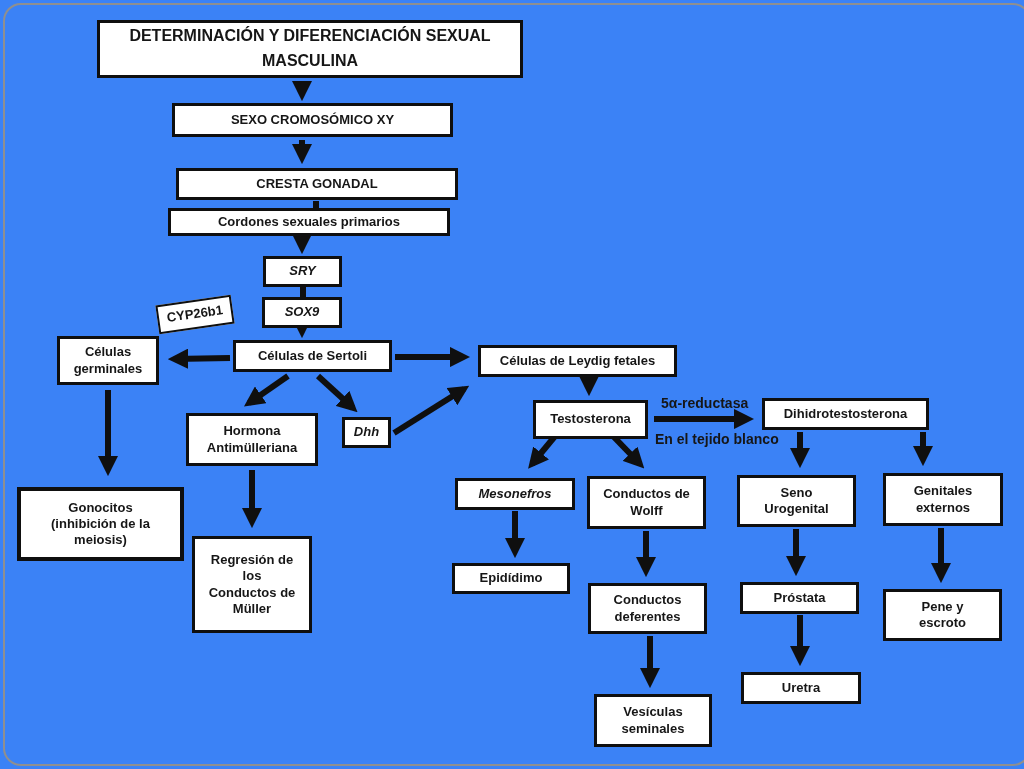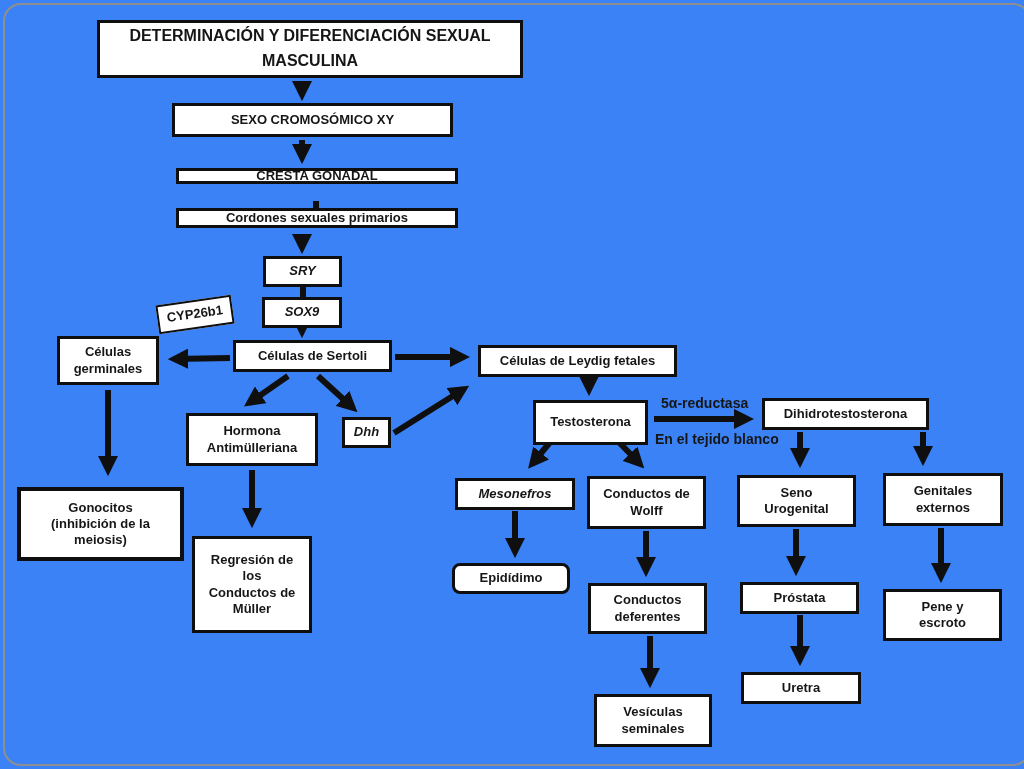--- a/index.html
+++ b/index.html
@@ -68,43 +68,43 @@
       <line x1="800" y1="615" x2="800" y2="660" marker-end="url(#ah)"></line>
       <line x1="941" y1="528" x2="941" y2="577" marker-end="url(#ah)"></line>
     </g>
   </svg>
 
   <div class="node title-node" style="left:97px;top:20px;width:426px;height:58px;">DETERMINACIÓN Y DIFERENCIACIÓN SEXUAL
 MASCULINA</div>
 
   <div class="node" style="left:172px;top:103px;width:281px;height:34px;">SEXO CROMOSÓMICO XY</div>
 
-  <div class="node" style="left:176px;top:168px;width:282px;height:16px;text-decoration:underline;">CRESTA GONADAL</div>
+  <div class="node" style="left:176px;top:168px;width:282px;height:32px;">CRESTA GONADAL</div>
 
-  <div class="node" style="left:176px;top:208px;width:282px;height:20px;">Cordones sexuales primarios</div>
+  <div class="node" style="left:168px;top:208px;width:282px;height:28px;">Cordones sexuales primarios</div>
 
   <div class="node italic" style="left:263px;top:256px;width:79px;height:31px;">SRY</div>
 
   <div class="node italic" style="left:262px;top:297px;width:80px;height:31px;">SOX9</div>
 
   <div class="node tilt" style="left:157px;top:300px;width:76px;height:29px;">CYP26b1</div>
 
   <div class="node" style="left:57px;top:336px;width:102px;height:49px;">Células
 germinales</div>
 
   <div class="node" style="left:233px;top:340px;width:159px;height:32px;">Células de Sertoli</div>
 
   <div class="node" style="left:478px;top:345px;width:199px;height:32px;">Células de Leydig fetales</div>
 
   <div class="node" style="left:186px;top:413px;width:132px;height:53px;">Hormona
 Antimülleriana</div>
 
   <div class="node italic" style="left:342px;top:417px;width:49px;height:31px;">Dhh</div>
 
-  <div class="node" style="left:533px;top:400px;width:115px;height:45px;">Testosterona</div>
+  <div class="node" style="left:533px;top:400px;width:115px;height:39px;">Testosterona</div>
 
   <div class="node" style="left:762px;top:398px;width:167px;height:32px;">Dihidrotestosterona</div>
 
   <div class="node thick" style="left:17px;top:487px;width:167px;height:74px;">Gonocitos
 (inhibición de la
 meiosis)</div>
 
   <div class="node" style="left:192px;top:536px;width:120px;height:97px;">Regresión de
 los
 Conductos de
@@ -114,21 +114,21 @@
 
   <div class="node" style="left:587px;top:476px;width:119px;height:53px;">Conductos de
 Wolff</div>
 
   <div class="node" style="left:737px;top:475px;width:119px;height:52px;">Seno
 Urogenital</div>
 
   <div class="node" style="left:883px;top:473px;width:120px;height:53px;">Genitales
 externos</div>
 
-  <div class="node" style="left:452px;top:563px;width:118px;height:31px;border-radius:8px;">Epidídimo</div>
+  <div class="node" style="left:452px;top:563px;width:118px;height:31px;">Epidídimo</div>
 
   <div class="node" style="left:588px;top:583px;width:119px;height:51px;">Conductos
 deferentes</div>
 
   <div class="node" style="left:594px;top:694px;width:118px;height:53px;">Vesículas
 seminales</div>
 
   <div class="node" style="left:740px;top:582px;width:119px;height:32px;">Próstata</div>
 
   <div class="node" style="left:741px;top:672px;width:120px;height:32px;">Uretra</div>

